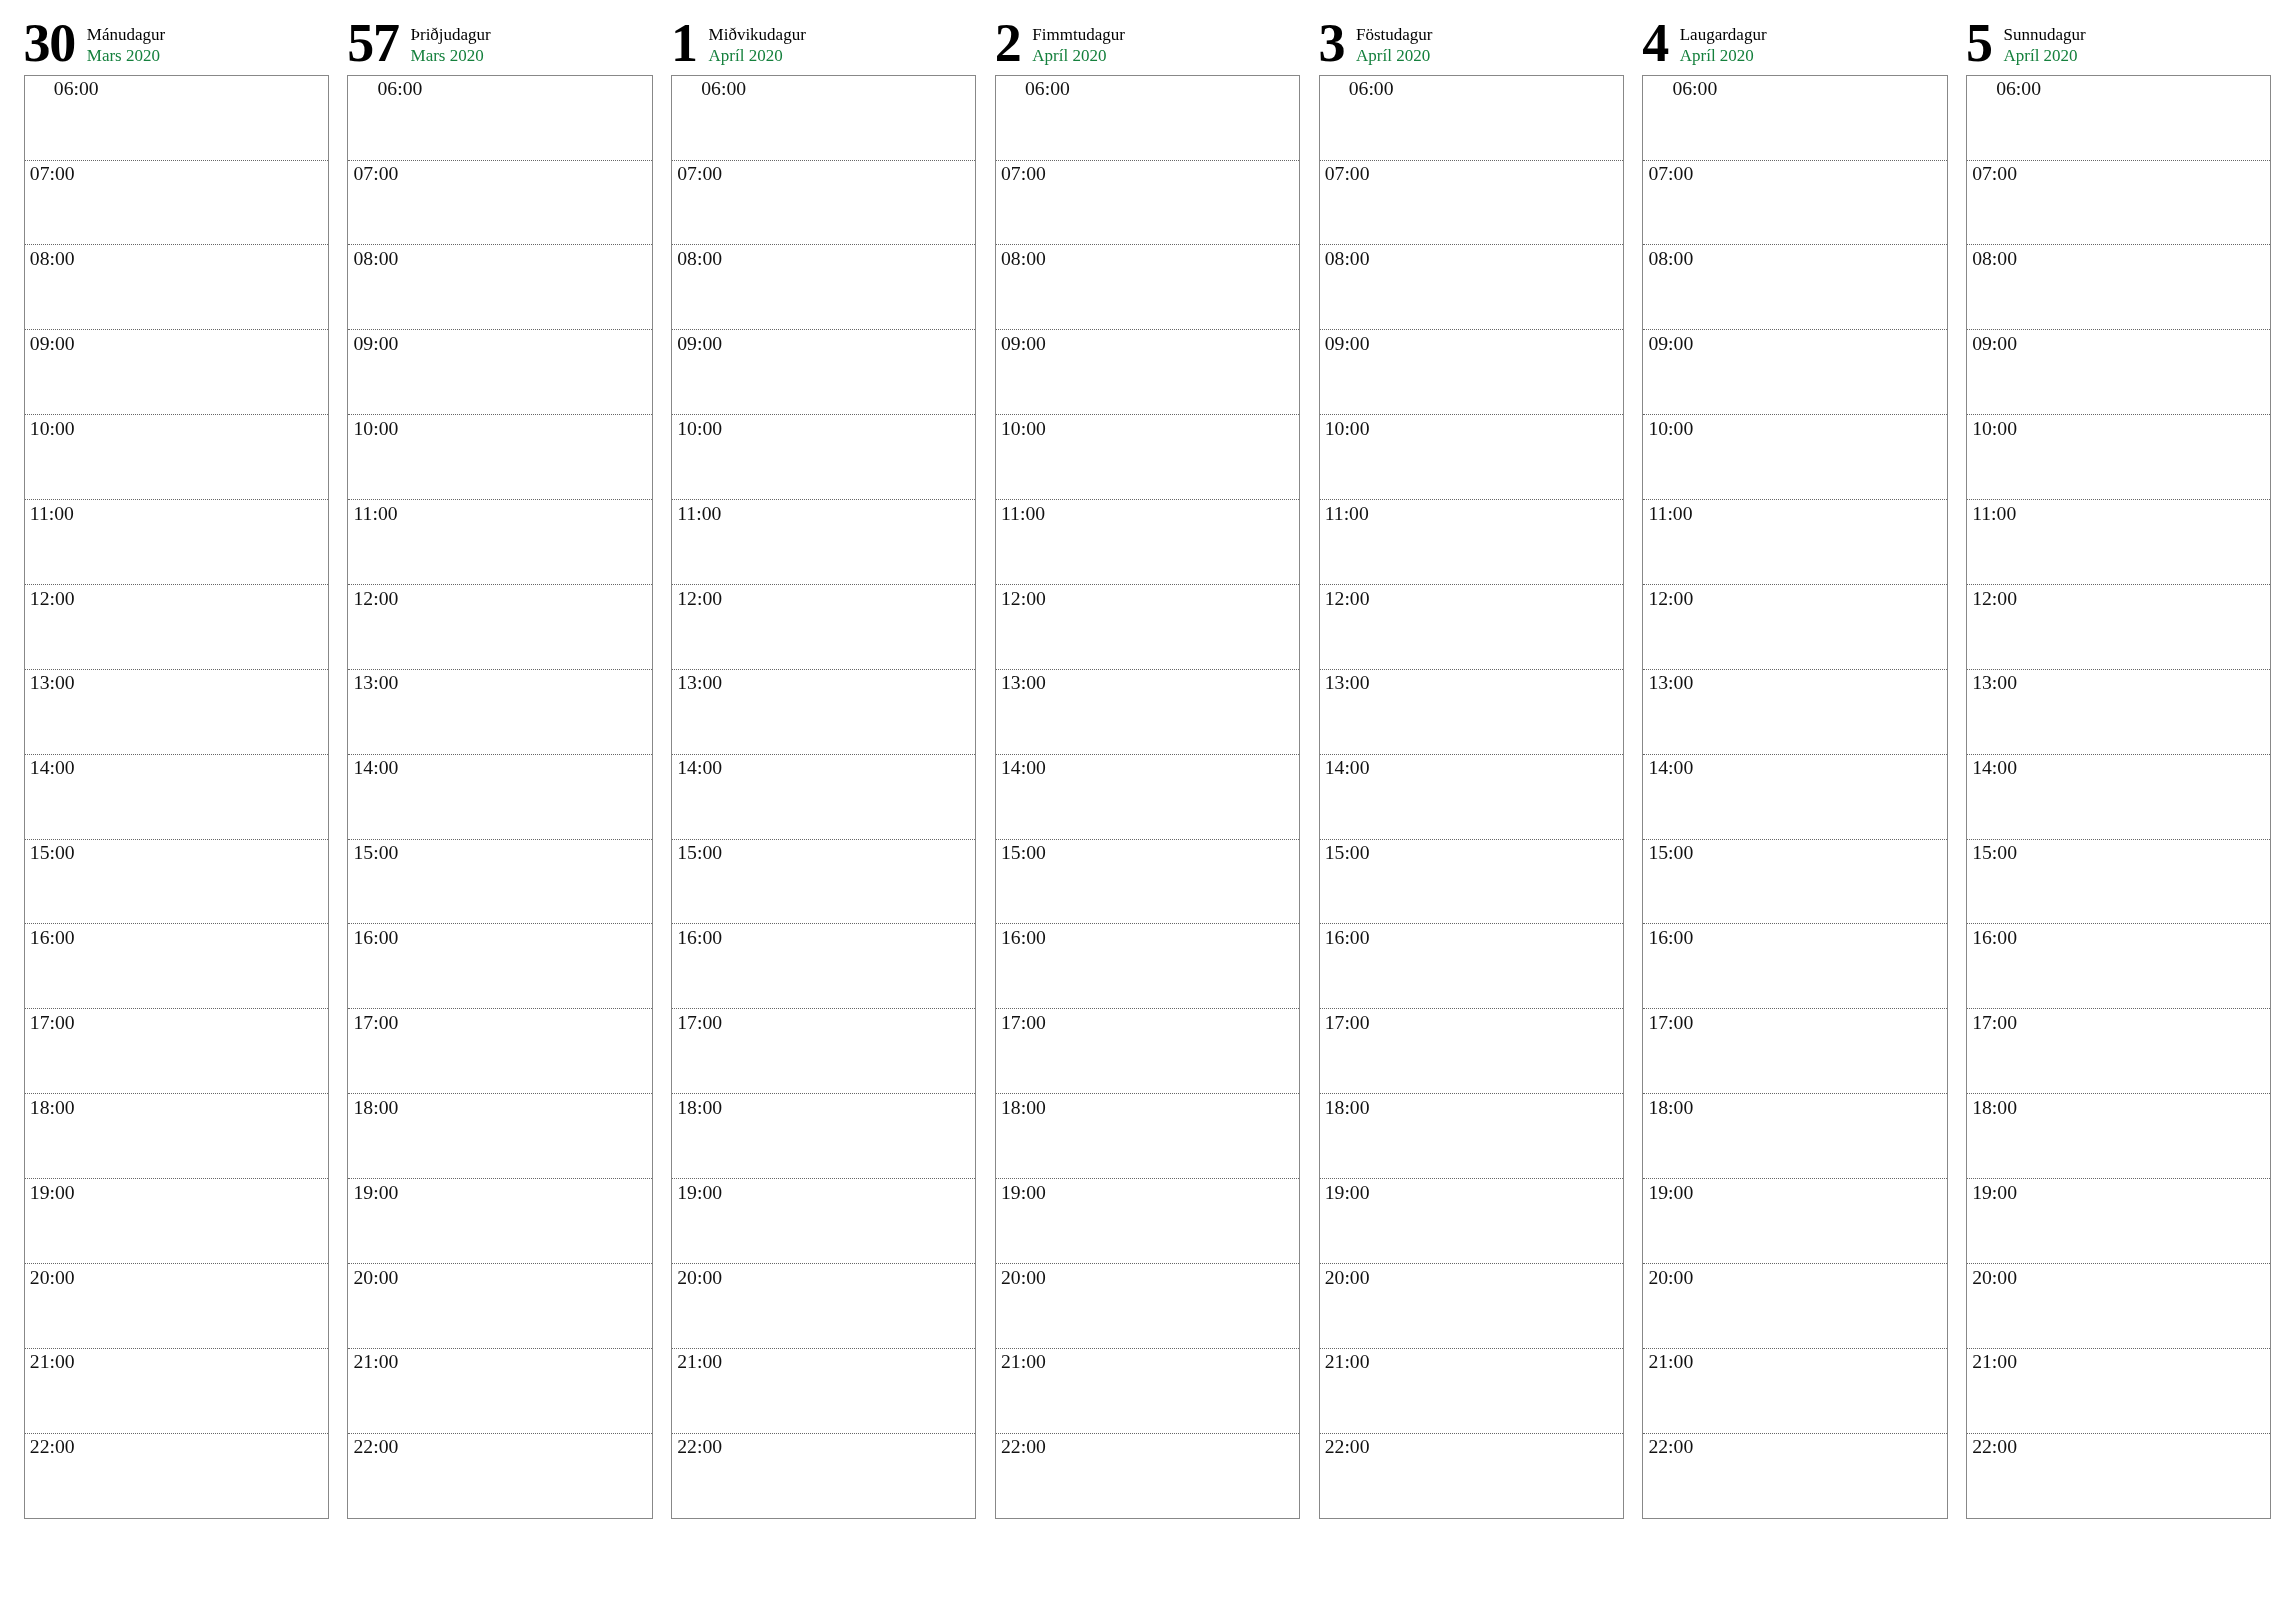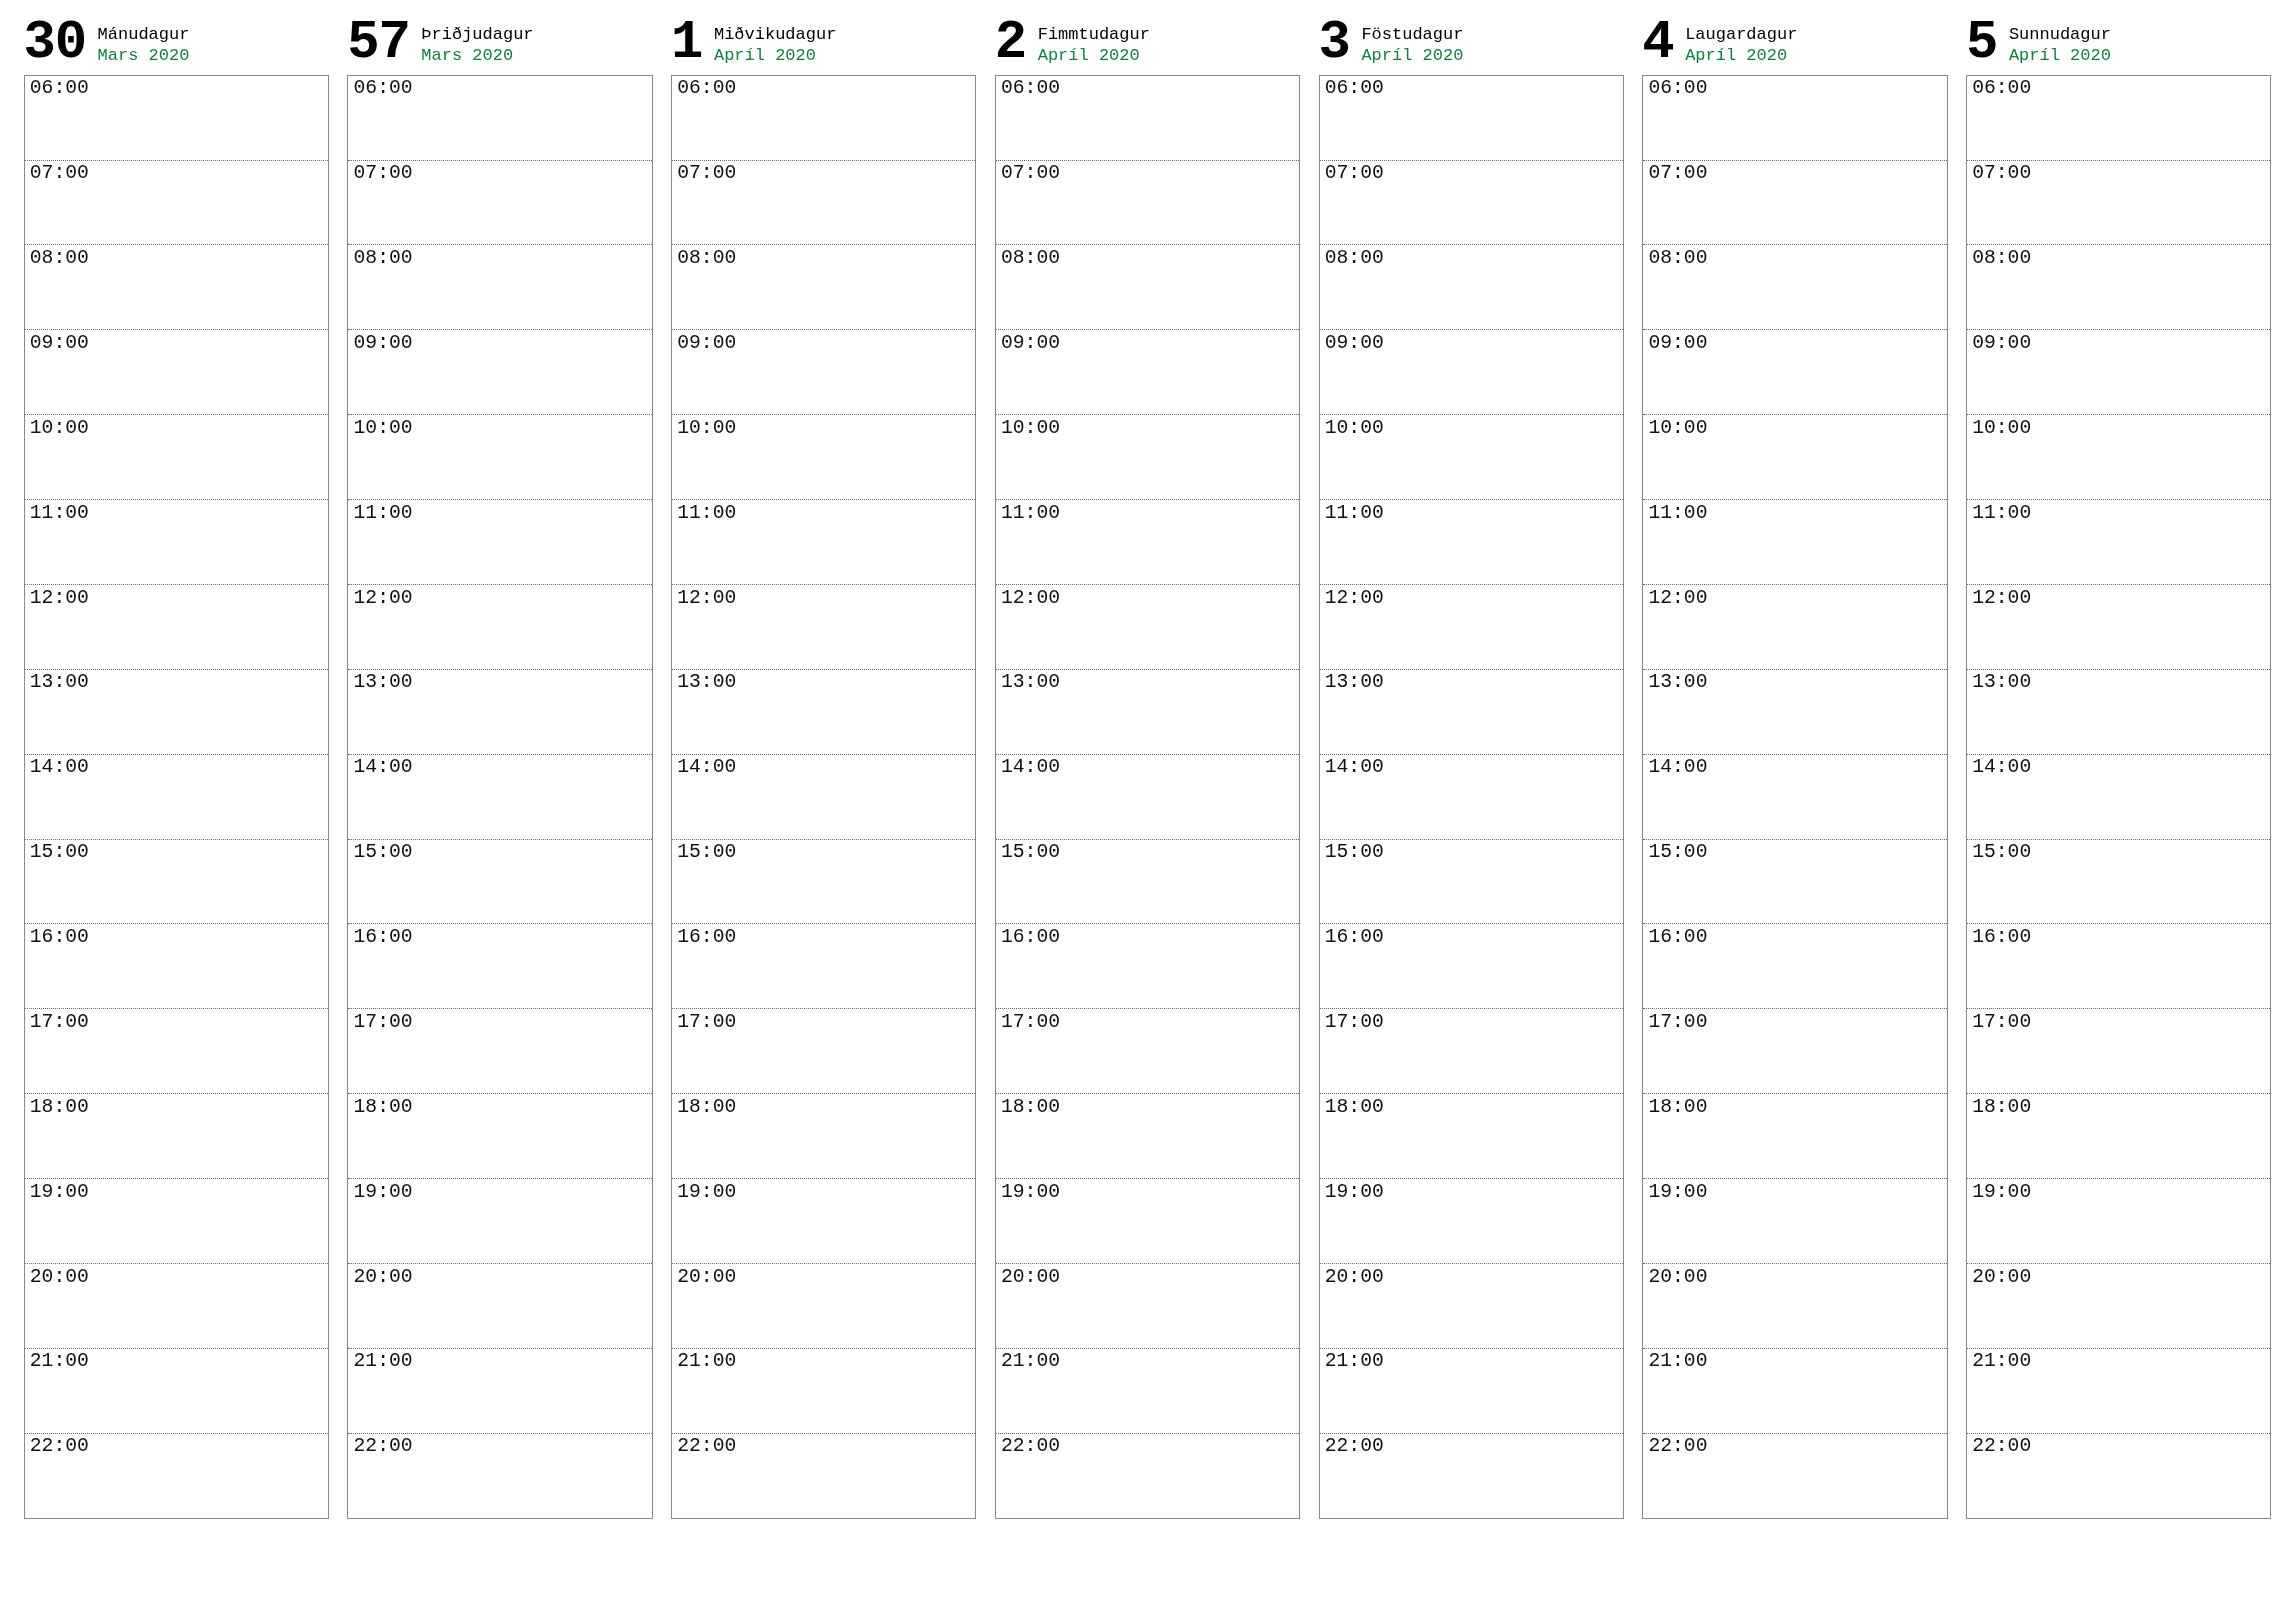--- a/index.html
+++ b/index.html
@@ -5,21 +5,20 @@
   * { box-sizing: border-box; }
   html, body {
     margin: 0; padding: 0;
     background: #fff;
     font-family: Georgia, 'Times New Roman', Times, serif;
     color: #000;
   }
   .page {
     width: 2295px;
     padding: 15.7px 23.6px 39px 23.6px;
-    font-family: Liberation Mono, monospace;
   }
   .week-grid {
     display: grid;
     grid-template-columns: repeat(7, 1fr);
     column-gap: 18.3px;
   }
   .day-col {
     display: flex;
     flex-direction: column;
   }
@@ -58,20 +57,21 @@
   .hour-slot {
     flex: 1 1 0;
     border-top: 1.3px dotted #666;
     padding: 2.6px 5.2px 0 5.2px;
     font-size: 19.7px;
     line-height: 1.1;
     color: #111;
   }
   .hour-slot:first-child {
     border-top: none;
+    margin-left: 24px;
   }
 </style>
 </head>
 <body>
 
 <div class="page">
   <div class="week-grid">
 
     <div class="day-col">
       <div class="day-header">

